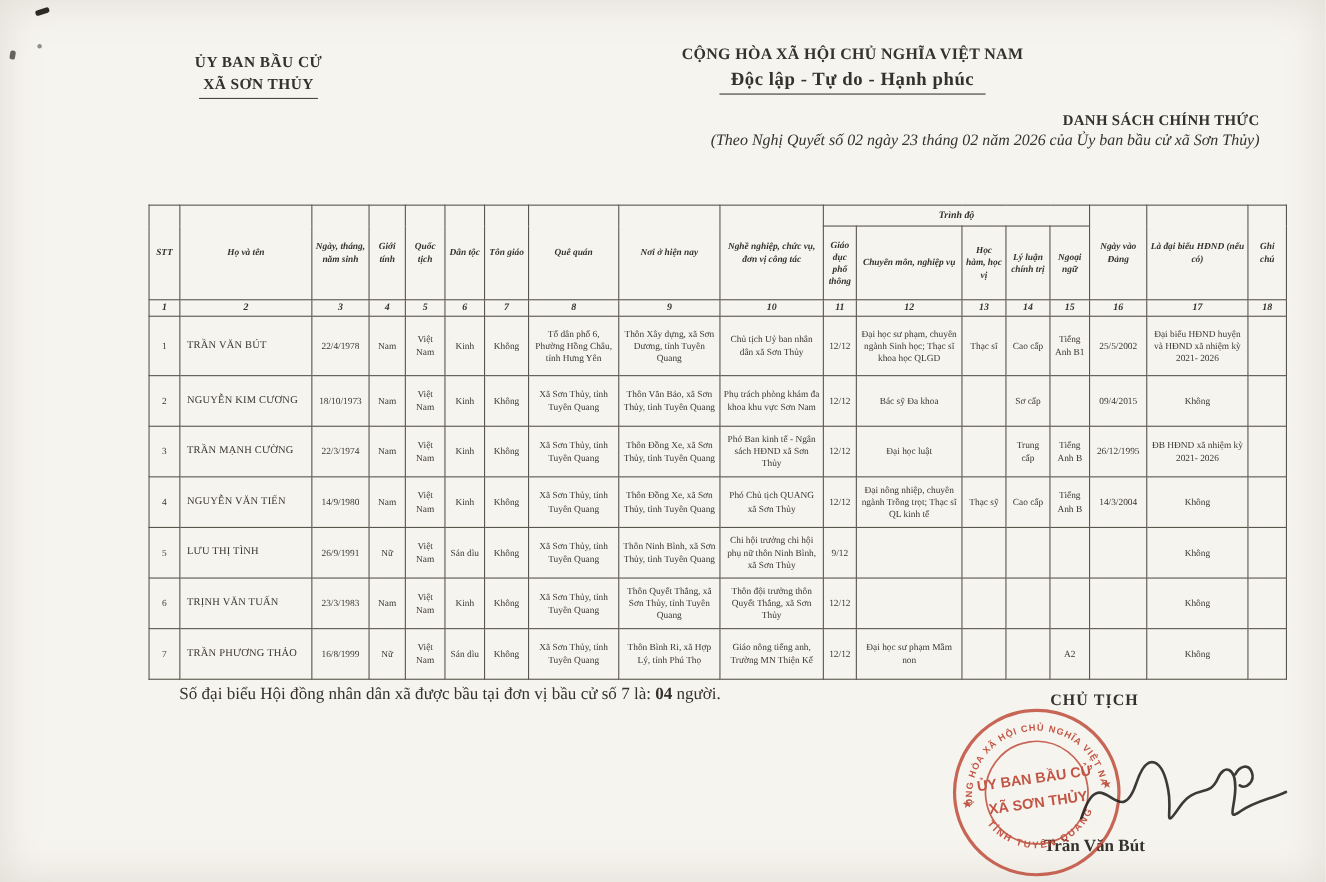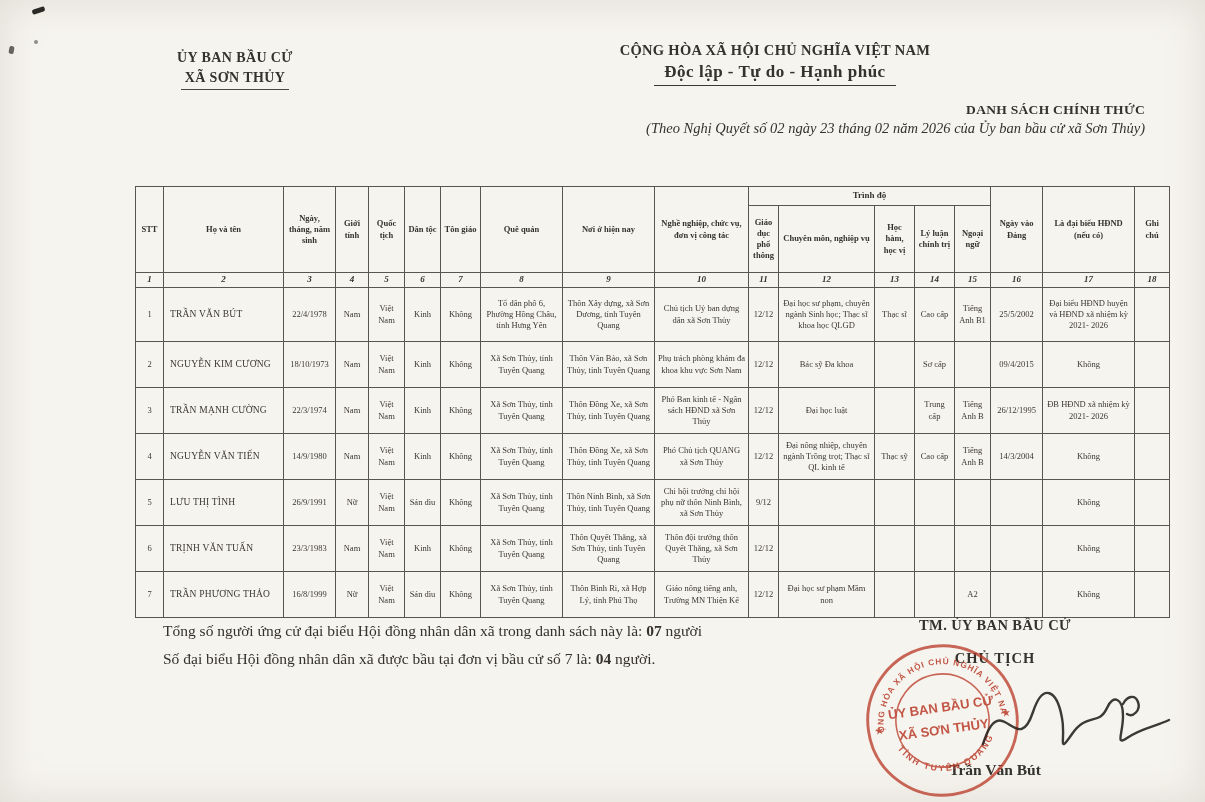--- a/index.html
+++ b/index.html
@@ -25,21 +25,21 @@
   .title-block{position:absolute;left:60px;top:102px;width:1085px;text-align:right;}
   .title-block .t1{font-weight:bold;font-size:13.5px;letter-spacing:.3px;}
   .title-block .t2{font-weight:bold;font-size:14px;margin-top:3px;letter-spacing:.2px;}
   .title-block .t3{font-size:15px;margin-top:3px;}
   .title-block .t3 b{font-weight:bold;}
   .title-block .t4{font-style:italic;font-size:14.5px;margin-top:2px;}
 
   
   table.main{position:absolute;left:135px;top:186px;width:1034px;border-collapse:collapse;table-layout:fixed;}
   table.main th,table.main td{border:1px solid #59564e;padding:1px 3px;text-align:center;vertical-align:middle;font-size:8.5px;line-height:1.3;overflow:hidden;}
-  table.main thead th{font-weight:bold;}
+  table.main thead th{font-weight:bold;font-style:italic;}
   tr.group-row th.group{height:16px;font-size:9px;}
   tr.sub-row th{height:64px;}
   tr.nums{height:15px;}
   tr.nums td{font-style:italic;font-size:9px;font-weight:bold;padding:0;}
   tbody tr.cand{height:46px;}
   tbody tr.cand:first-child{height:54px;}
   tbody td.cell-name{text-align:left;padding-left:6px;font-size:9.5px;letter-spacing:.2px;}
   tbody td{color:#3a382f;}
 
   
@@ -148,21 +148,21 @@
         <tr class="cand">
           <td class="cell-stt">1</td>
           <td class="cell-name">TRẦN VĂN BÚT</td>
           <td class="cell-dob">22/4/1978</td>
           <td class="cell-gender">Nam</td>
           <td class="cell-nationality">Việt Nam</td>
           <td class="cell-ethnicity">Kinh</td>
           <td class="cell-religion">Không</td>
           <td class="cell-hometown">Tổ dân phố 6, Phường Hồng Châu, tỉnh Hưng Yên</td>
           <td class="cell-residence">Thôn Xây dựng, xã Sơn Dương, tỉnh Tuyên Quang</td>
-          <td class="cell-occupation">Chủ tịch Uỷ ban dựng dân xã Sơn Thủy</td>
+          <td class="cell-occupation">Chủ tịch Uỷ ban nhân dân xã Sơn Thủy</td>
           <td class="cell-education">12/12</td>
           <td class="cell-qualification">Đại học sư phạm, chuyên ngành Sinh học; Thạc sĩ khoa học QLGD</td>
           <td class="cell-degree">Thạc sĩ</td>
           <td class="cell-politics">Cao cấp</td>
           <td class="cell-language">Tiếng Anh B1</td>
           <td class="cell-party_date">25/5/2002</td>
           <td class="cell-council_member">Đại biểu HĐND huyện và HĐND xã nhiệm kỳ 2021- 2026</td>
           <td class="cell-note"></td>
         </tr>
         <tr class="cand">
@@ -282,26 +282,24 @@
           <td class="cell-politics"></td>
           <td class="cell-language">A2</td>
           <td class="cell-party_date"></td>
           <td class="cell-council_member">Không</td>
           <td class="cell-note"></td>
         </tr>
       </tbody>
   </table>
 
   <div class="footer-left">
-    <div><span>Tổng số người ứng cử đại biểu Hội đồng nhân dân xã trong danh sách này là: </span><b>07</b><span> người</span></div>
     <div><span>Số đại biểu Hội đồng nhân dân xã được bầu tại đơn vị bầu cử số 7 là: </span><b>04</b><span> người.</span></div>
   </div>
 
   <div class="sig-block">
-    <div class="sig-org">TM. ỦY BAN BẦU CỬ</div>
     <div class="sig-title">CHỦ TỊCH</div>
     <div class="sig-name">Trần Văn Bút</div>
   </div>
 
   <svg class="stamp" viewBox="0 0 170 170">
     <defs>
       <path id="arcTop" d="M 24,88 A 61,61 0 0 1 146,88"></path>
       <path id="arcBottom" d="M 30,95 A 57,57 0 0 0 140,95"></path>
     </defs>
     <g transform="rotate(-8 85 85)" fill="none" stroke="#b93a28">

